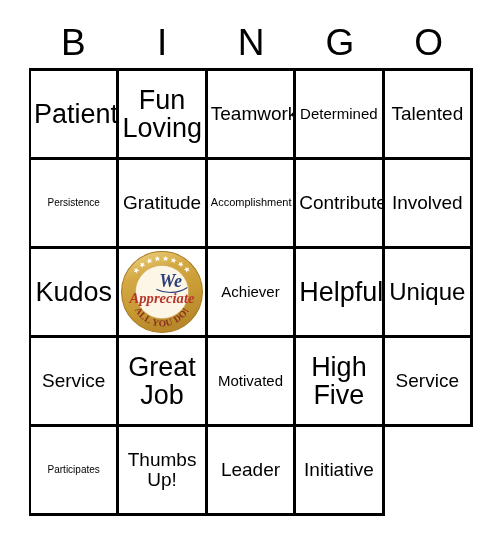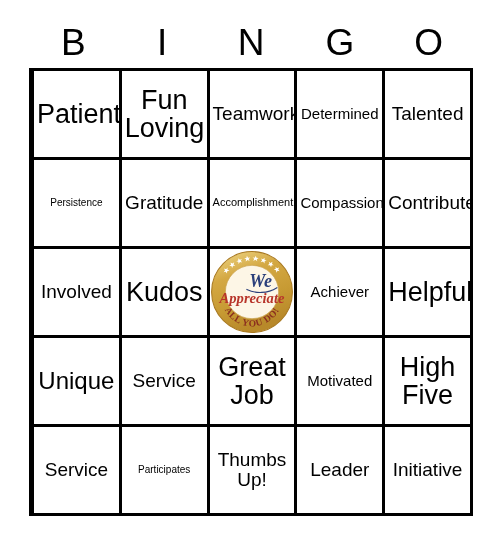--- a/index.html
+++ b/index.html
@@ -45,21 +45,21 @@
 
   
   #grid {
     position: absolute;
     left: 29px;
     top: 68px;
     width: 444px;
     height: 448px;
     box-sizing: border-box;
     border-top: 3px solid #000;
-    border-left: 5px solid #000000;
+    border-left: 2px solid #000000;
     display: grid;
     grid-template-columns: repeat(5, 1fr);
     grid-template-rows: repeat(5, 1fr);
     background: #ffffff;
   }
   .cell {
     box-sizing: border-box;
     border-right: 3px solid #000;
     border-bottom: 3px solid #000;
     display: flex;
@@ -132,23 +132,20 @@
         <span class="cell-text sz-md">Talented</span>
       </div>
       <div class="cell">
         <span class="cell-text sz-xs">Persistence</span>
       </div>
       <div class="cell">
         <span class="cell-text sz-md">Gratitude</span>
       </div>
       <div class="cell">
         <span class="cell-text sz-xxs">Accomplishment</span>
-      </div>
-      <div class="cell">
-        <span class="cell-text sz-sm">Compassion</span>
       </div>
       <div class="cell">
         <span class="cell-text sz-md">Contribute</span>
       </div>
       <div class="cell">
         <span class="cell-text sz-md">Involved</span>
       </div>
       <div class="cell">
         <span class="cell-text sz-xl">Kudos</span>
       </div>

